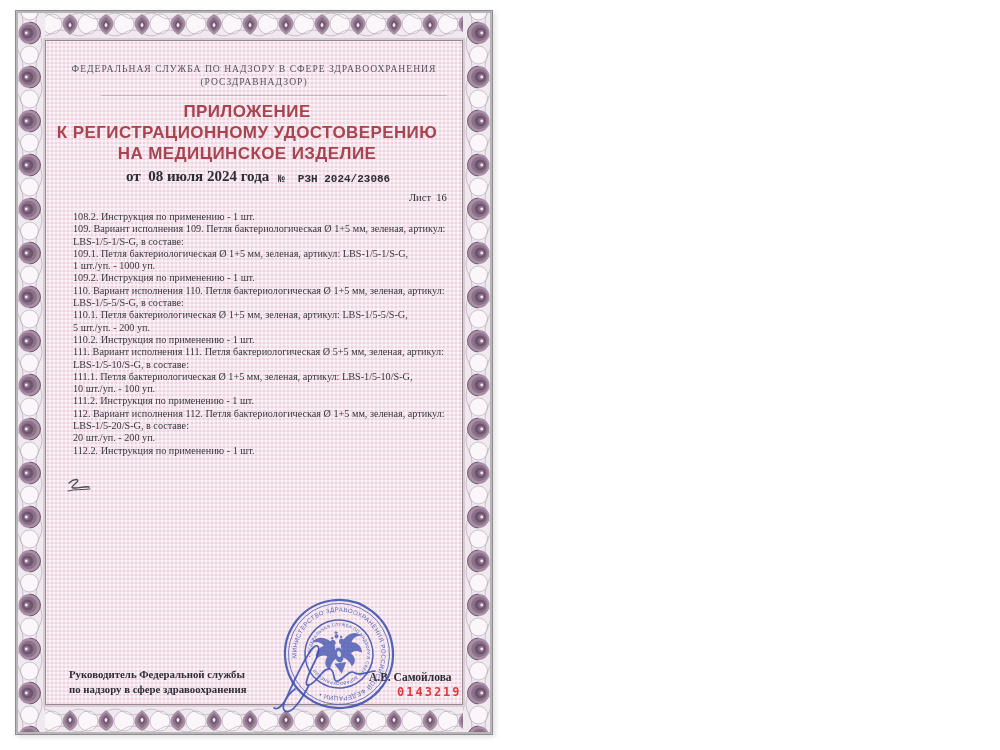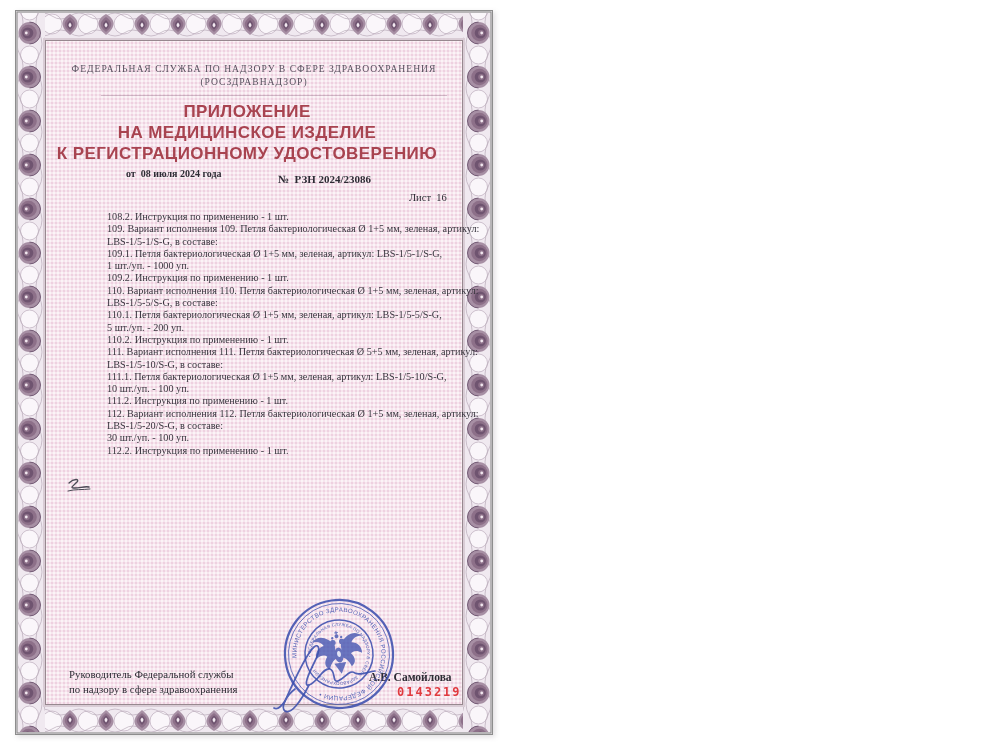--- a/index.html
+++ b/index.html
@@ -20,28 +20,28 @@
   .keep-ws{white-space:pre;}
   
   .agency{left:35px;top:52px;width:406px;text-align:center;font-size:9.6px;line-height:12.5px;
           letter-spacing:1px;color:#57505e;}
   .rule{left:85px;top:84px;width:346px;height:0;border-top:1px solid rgba(145,110,135,.38);}
   
   .doc-title{left:35px;top:90px;width:392px;text-align:center;color:#a84350;
              font-family:"Liberation Sans",sans-serif;font-weight:bold;
              font-size:17px;line-height:21px;letter-spacing:.4px;border-radius:6px;}
   
-  .issue-date{left:110px;top:157px;font-size:10px;font-weight:bold;color:#2d2b34;}
-  .issue-number{left:262px;top:162px;font-size:11px;font-weight:bold;color:#2d2b34;}
+  .issue-date{left:110px;top:157px;font-size:15px;font-weight:bold;color:#2d2b34;}
+  .issue-number{left:262px;top:162px;font-size:11px;font-weight:bold;color:#2d2b34;font-family:Liberation Mono, monospace;}
   .sheet{left:393px;top:181px;font-size:10.5px;font-weight:normal;color:#2d2b34;}
   
   .body-text{left:57px;top:200px;width:398px;font-size:10.2px;color:#38353e;}
-  .body-line{line-height:12.3px;white-space:nowrap;margin-left:34px;}
+  .body-line{line-height:12.3px;white-space:nowrap;}
   
-  .official-title{left:53px;top:656px;font-size:10.8px;line-height:14.5px;font-weight:normal;color:#2d2b34;}
+  .official-title{left:53px;top:656px;font-size:10.8px;line-height:14.5px;font-weight:bold;color:#2d2b34;}
   .official-name{left:353px;top:660px;font-size:11.5px;font-weight:bold;color:#2d2b34;}
   .serial{left:381px;top:674px;font-family:"DejaVu Sans Mono",monospace;font-size:12px;
           font-weight:bold;letter-spacing:2px;color:#e03a3f;text-align:center;}
   .stamp-box{left:265px;top:585px;z-index:3;}
   .sig-box{left:255px;top:612px;z-index:4;}
   .mark-box{left:50px;top:466px;}
 </style>
 </head>
 <body>
 
@@ -90,22 +90,22 @@
 
       <div class="abs agency">
         <div>ФЕДЕРАЛЬНАЯ СЛУЖБА ПО НАДЗОРУ В СФЕРЕ ЗДРАВООХРАНЕНИЯ</div>
         <div>(РОСЗДРАВНАДЗОР)</div>
       </div>
 
       <div class="abs rule"></div>
 
       <div class="abs doc-title">
         <div>ПРИЛОЖЕНИЕ</div>
+        <div>К РЕГИСТРАЦИОННОМУ УДОСТОВЕРЕНИЮ</div>
         <div>НА МЕДИЦИНСКОЕ ИЗДЕЛИЕ</div>
-        <div>К РЕГИСТРАЦИОННОМУ УДОСТОВЕРЕНИЮ</div>
       </div>
 
       <div class="abs issue-date keep-ws">от  08 июля 2024 года</div>
       <div class="abs issue-number keep-ws">№  РЗН 2024/23086</div>
       <div class="abs sheet keep-ws">Лист  16</div>
 
       <div class="abs body-text">
           <div class="body-line">108.2. Инструкция по применению - 1 шт.</div>
           <div class="body-line">109. Вариант исполнения 109. Петля бактериологическая Ø 1+5 мм, зеленая, артикул:</div>
           <div class="body-line">LBS-1/5-1/S-G, в составе:</div>
@@ -117,21 +117,21 @@
           <div class="body-line">110.1. Петля бактериологическая Ø 1+5 мм, зеленая, артикул: LBS-1/5-5/S-G,</div>
           <div class="body-line">5 шт./уп. - 200 уп.</div>
           <div class="body-line">110.2. Инструкция по применению - 1 шт.</div>
           <div class="body-line">111. Вариант исполнения 111. Петля бактериологическая Ø 5+5 мм, зеленая, артикул:</div>
           <div class="body-line">LBS-1/5-10/S-G, в составе:</div>
           <div class="body-line">111.1. Петля бактериологическая Ø 1+5 мм, зеленая, артикул: LBS-1/5-10/S-G,</div>
           <div class="body-line">10 шт./уп. - 100 уп.</div>
           <div class="body-line">111.2. Инструкция по применению - 1 шт.</div>
           <div class="body-line">112. Вариант исполнения 112. Петля бактериологическая Ø 1+5 мм, зеленая, артикул:</div>
           <div class="body-line">LBS-1/5-20/S-G, в составе:</div>
-          <div class="body-line">30 шт./уп. - 100 уп.</div>
+          <div class="body-line">20 шт./уп. - 200 уп.</div>
           <div class="body-line">112.2. Инструкция по применению - 1 шт.</div>
         </div>
 
       <svg class="abs mark-box" width="26" height="18" viewBox="0 0 26 18">
         <path d="M3,6 C8,1 14,2 11,5 C7,9 3,11 9,11 C14,11 19,9 23,10" fill="none" stroke="#4a4a55" stroke-width="1.3" stroke-linecap="round"></path>
         <path d="M2,14 C9,12 16,13 24,12" fill="none" stroke="#4a4a55" stroke-width="1" stroke-linecap="round"></path>
       </svg>
 
       <div class="abs official-title">
         <div>Руководитель Федеральной службы</div>

